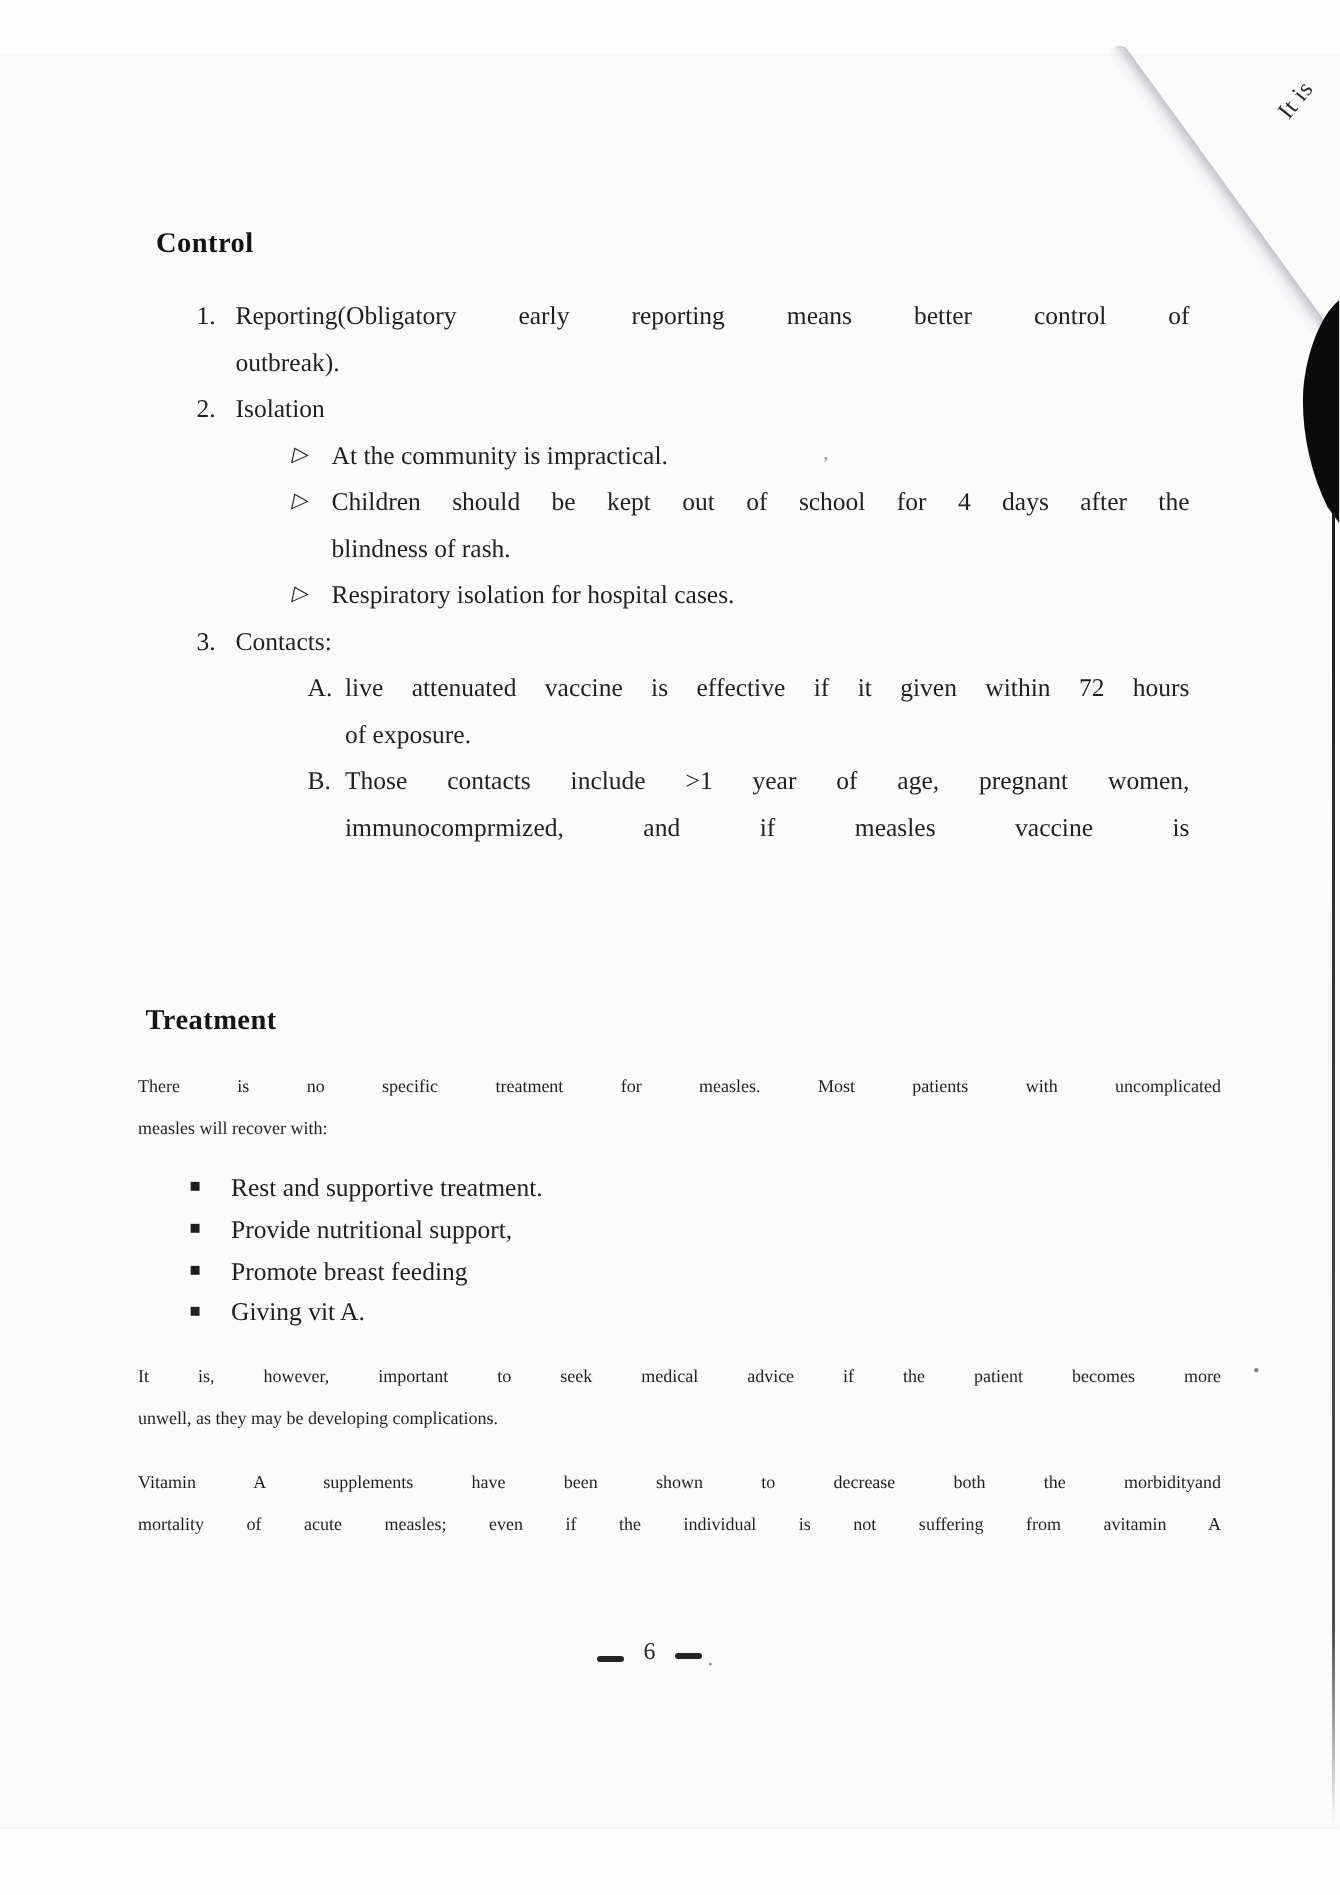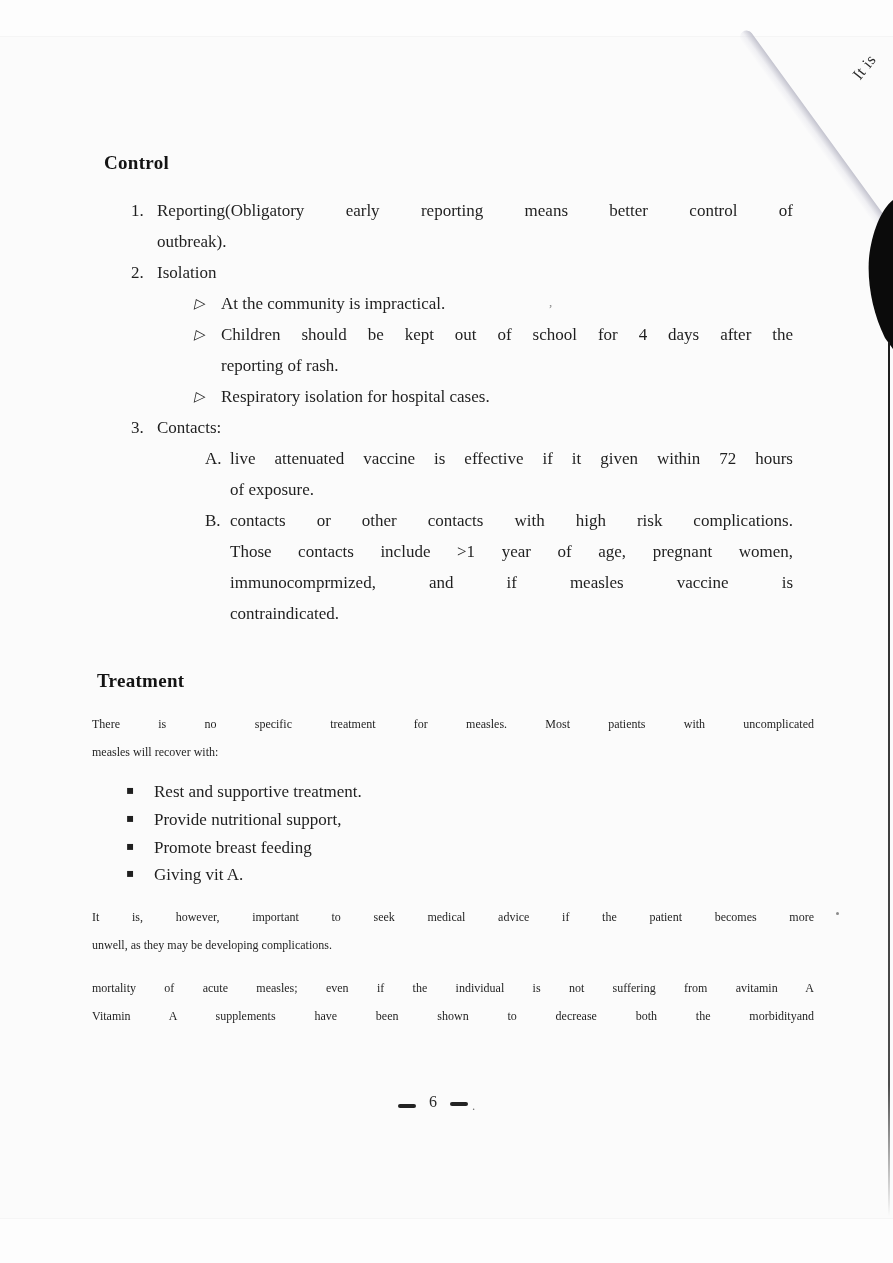--- a/index.html
+++ b/index.html
@@ -93,45 +93,43 @@
   </div>
 
   <div class="arrow-item">
     <span class="marker">▷</span>
     <div class="ll">At the community is impractical.</div>
   </div>
 
   <div class="arrow-item">
     <span class="marker">▷</span>
     <div class="jl">Children should be kept out of school for 4 days after the</div>
-    <div class="ll">reporting of rash.</div>
+    <div class="ll">blindness of rash.</div>
   </div>
 
   <div class="arrow-item">
     <span class="marker">▷</span>
     <div class="ll">Respiratory isolation for hospital cases.</div>
   </div>
 
   <div class="num-item">
     <span class="marker">3.</span>
     <div class="ll">Contacts:</div>
   </div>
 
   <div class="letter-item">
     <span class="marker">A.</span>
     <div class="jl">live attenuated vaccine is effective if it given within 72 hours</div>
     <div class="ll">of exposure.</div>
   </div>
 
   <div class="letter-item">
     <span class="marker">B.</span>
-    <div class="jl">contacts or other contacts with high risk complications.</div>
     <div class="jl">Those contacts include &gt;1 year of age, pregnant women,</div>
     <div class="jl">immunocomprmized, and if measles vaccine is</div>
-    <div class="ll">contraindicated.</div>
   </div>
 </div>
 
 <h1 class="heading treatment-h">Treatment</h1>
 
 <div class="para p1">
   <div class="jl">There is no specific treatment for measles. Most patients with uncomplicated</div>
   <div class="ll">measles will recover with:</div>
 </div>
 
@@ -153,22 +151,22 @@
     <div class="ll">Giving vit A.</div>
   </div>
 </div>
 
 <div class="para p2">
   <div class="jl">It is, however, important to seek medical advice if the patient becomes more</div>
   <div class="ll">unwell, as they may be developing complications.</div>
 </div>
 
 <div class="para p3">
+  <div class="jl">Vitamin A supplements have been shown to decrease both the morbidityand</div>
   <div class="jl">mortality of acute measles; even if the individual is not suffering from avitamin A</div>
-  <div class="jl">Vitamin A supplements have been shown to decrease both the morbidityand</div>
 </div>
 
 <div class="footer">
   <span class="dash left"></span>
   <span class="pg-num">6</span>
   <span class="dash right"></span>
   <span class="pg-dot">.</span>
 </div>
 
 <span class="speck-comma">,</span>

